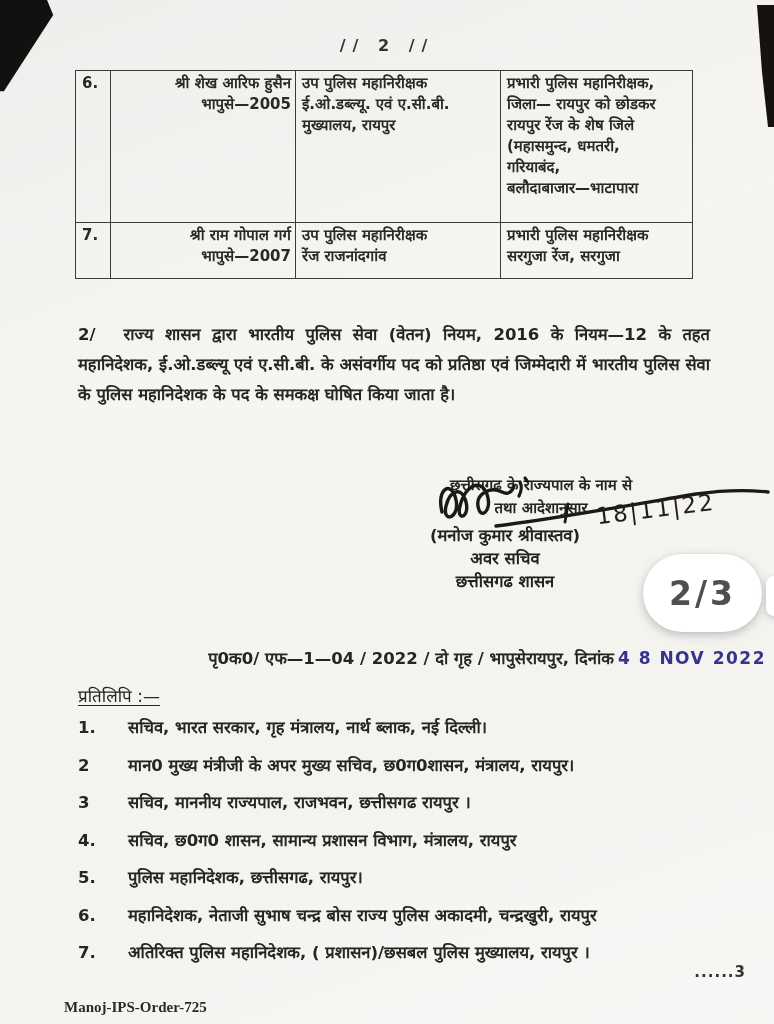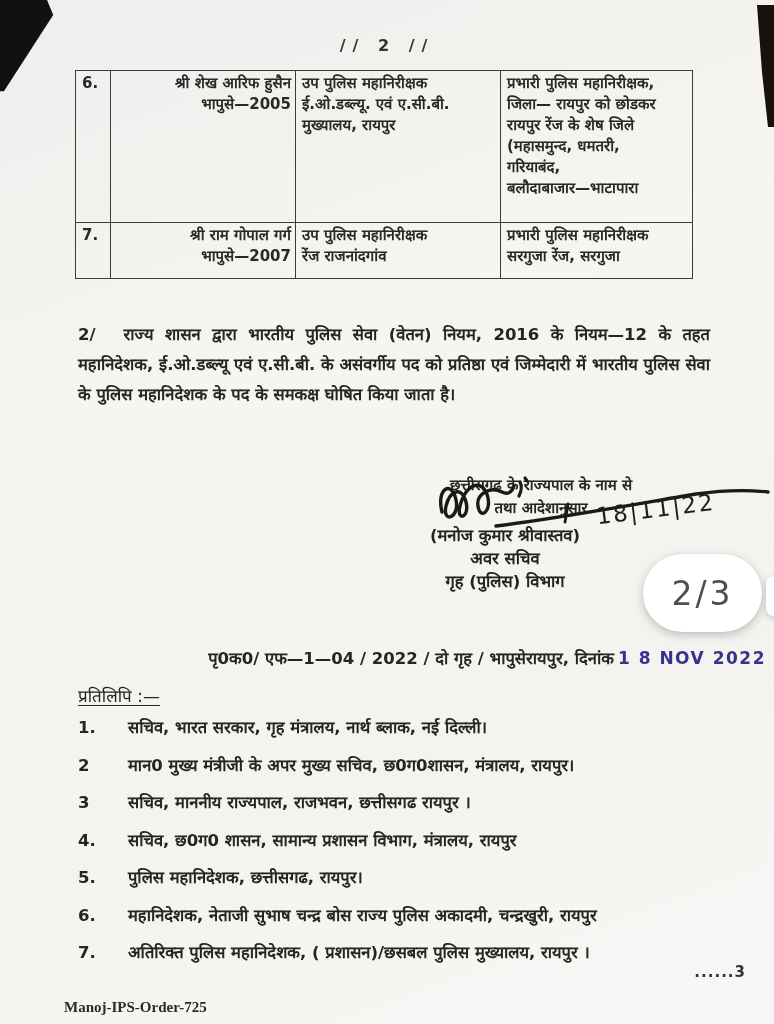--- a/index.html
+++ b/index.html
@@ -78,21 +78,21 @@
     text-align: center; font-size: 16.5px; font-weight: 700;
     line-height: 23px; color: #242320;
   }
   
   .page-badge {
     position: absolute; left: 643px; top: 554px; width: 119px; height: 78px;
     background: #ffffff; border-radius: 40px;
     box-shadow: 0 3px 10px rgba(90,88,84,0.35), 0 0 0 1px rgba(0,0,0,0.02);
     display: flex; align-items: center; justify-content: center;
     font-size: 33px; color: #4f4f4f; letter-spacing: 3px;
-    font-weight: 400;
+    font-weight: 700;
   }
   .badge-sliver {
     position: absolute; left: 766px; top: 576px; width: 14px; height: 40px;
     background: #fff; border-radius: 8px 0 0 8px;
     box-shadow: 0 2px 6px rgba(90,88,84,0.3);
   }
   
   .ref-row {
     position: absolute; left: 78px; top: 646px; width: 688px;
     display: flex; justify-content: flex-end; align-items: baseline;
@@ -175,29 +175,29 @@
     <path d="M92 14 C94 18 93 24 91 28" stroke="#1c1a18" stroke-width="3.2" stroke-linecap="round"></path>
     <path d="M97 10 l2 3" stroke="#1c1a18" stroke-width="3.2" stroke-linecap="round"></path>
     <path d="M68 58 C120 52 220 34 268 26 C296 22 322 22 340 24" stroke="#1c1a18" stroke-width="3.4" stroke-linecap="round"></path>
     <path d="M140 36 l-3 18" stroke="#1c1a18" stroke-width="2.8" stroke-linecap="round"></path>
   </svg>
   <div class="sig-hand-date">18|11|22</div>
 
   <div class="sig-name-block">
     <div>(मनोज कुमार श्रीवास्तव)</div>
     <div>अवर सचिव</div>
-    <div>गृह (पुलिस) विभाग</div>
+    <div>छत्तीसगढ शासन</div>
   </div>
 
   <div class="page-badge">2/3</div>
   <div class="badge-sliver"></div>
 
   <div class="ref-row">
     <span>पृ0क0/  एफ—1—04 / 2022 / दो गृह / भापुसे</span>
-    <span><span>रायपुर, दिनांक</span><span class="date-stamp">1 8 NOV 2022</span></span>
+    <span><span>रायपुर, दिनांक</span><span class="date-stamp">4 8 NOV 2022</span></span>
   </div>
 
   <div class="copies-heading">प्रतिलिपि :—</div>
 
   <div class="copies-list">
     <div class="copy-item">
       <span class="copy-no">1.</span>
       <span class="copy-text">सचिव, भारत सरकार, गृह मंत्रालय, नार्थ ब्लाक, नई दिल्ली।</span>
     </div>
     <div class="copy-item">

